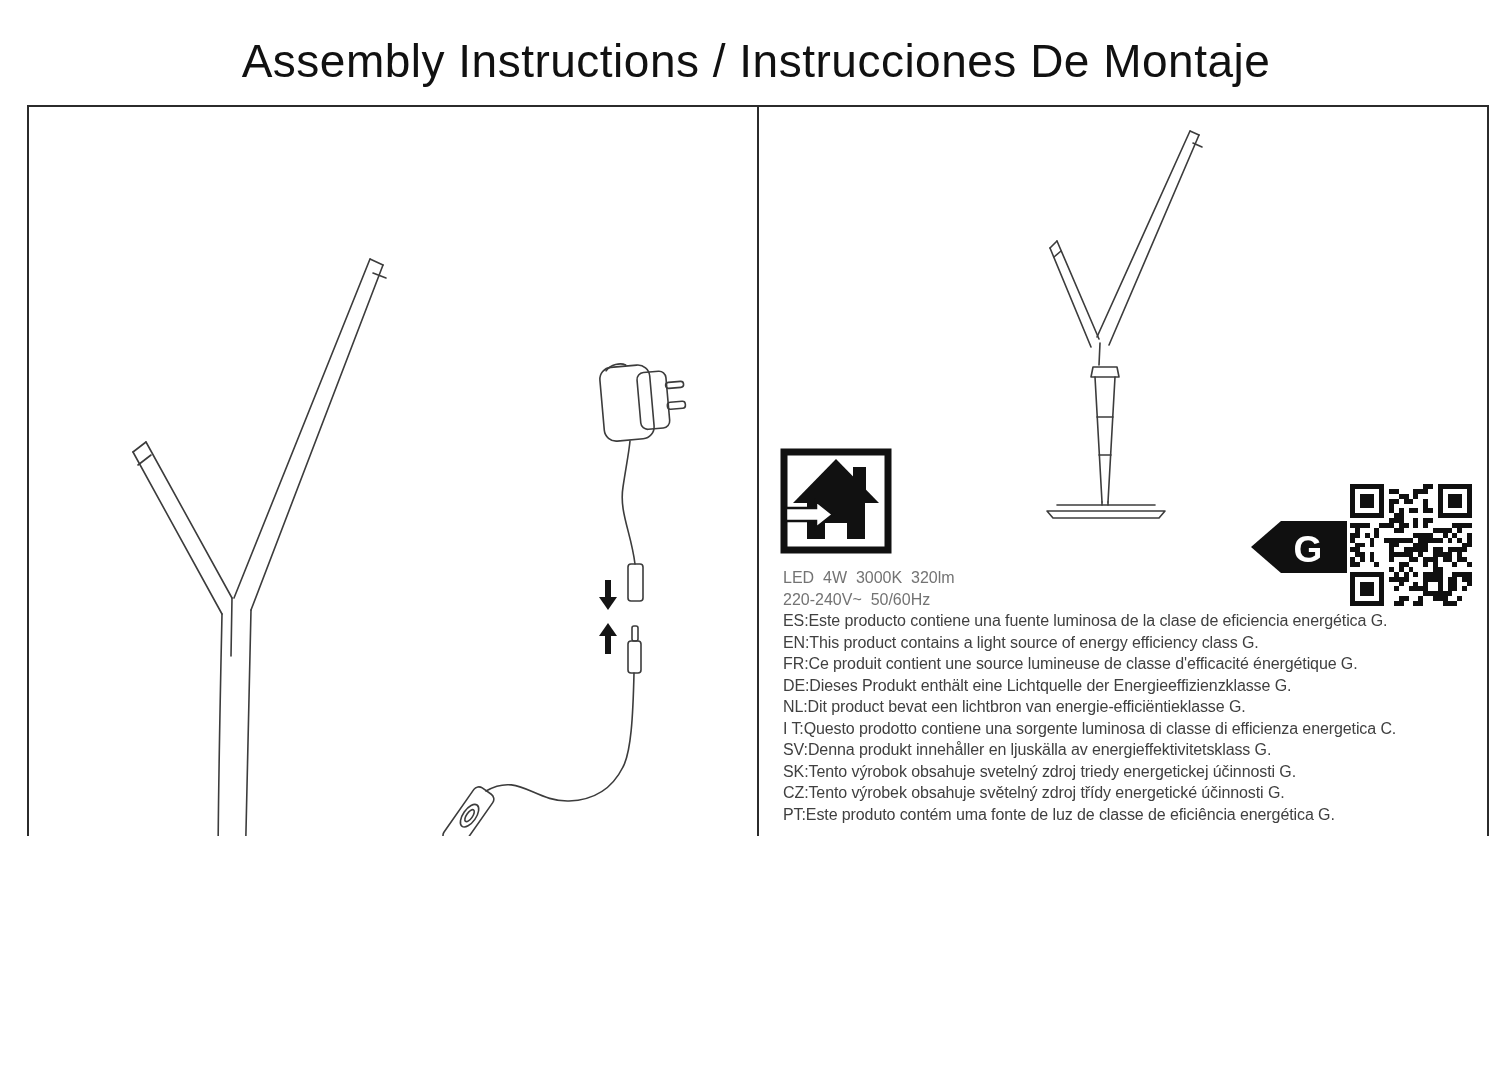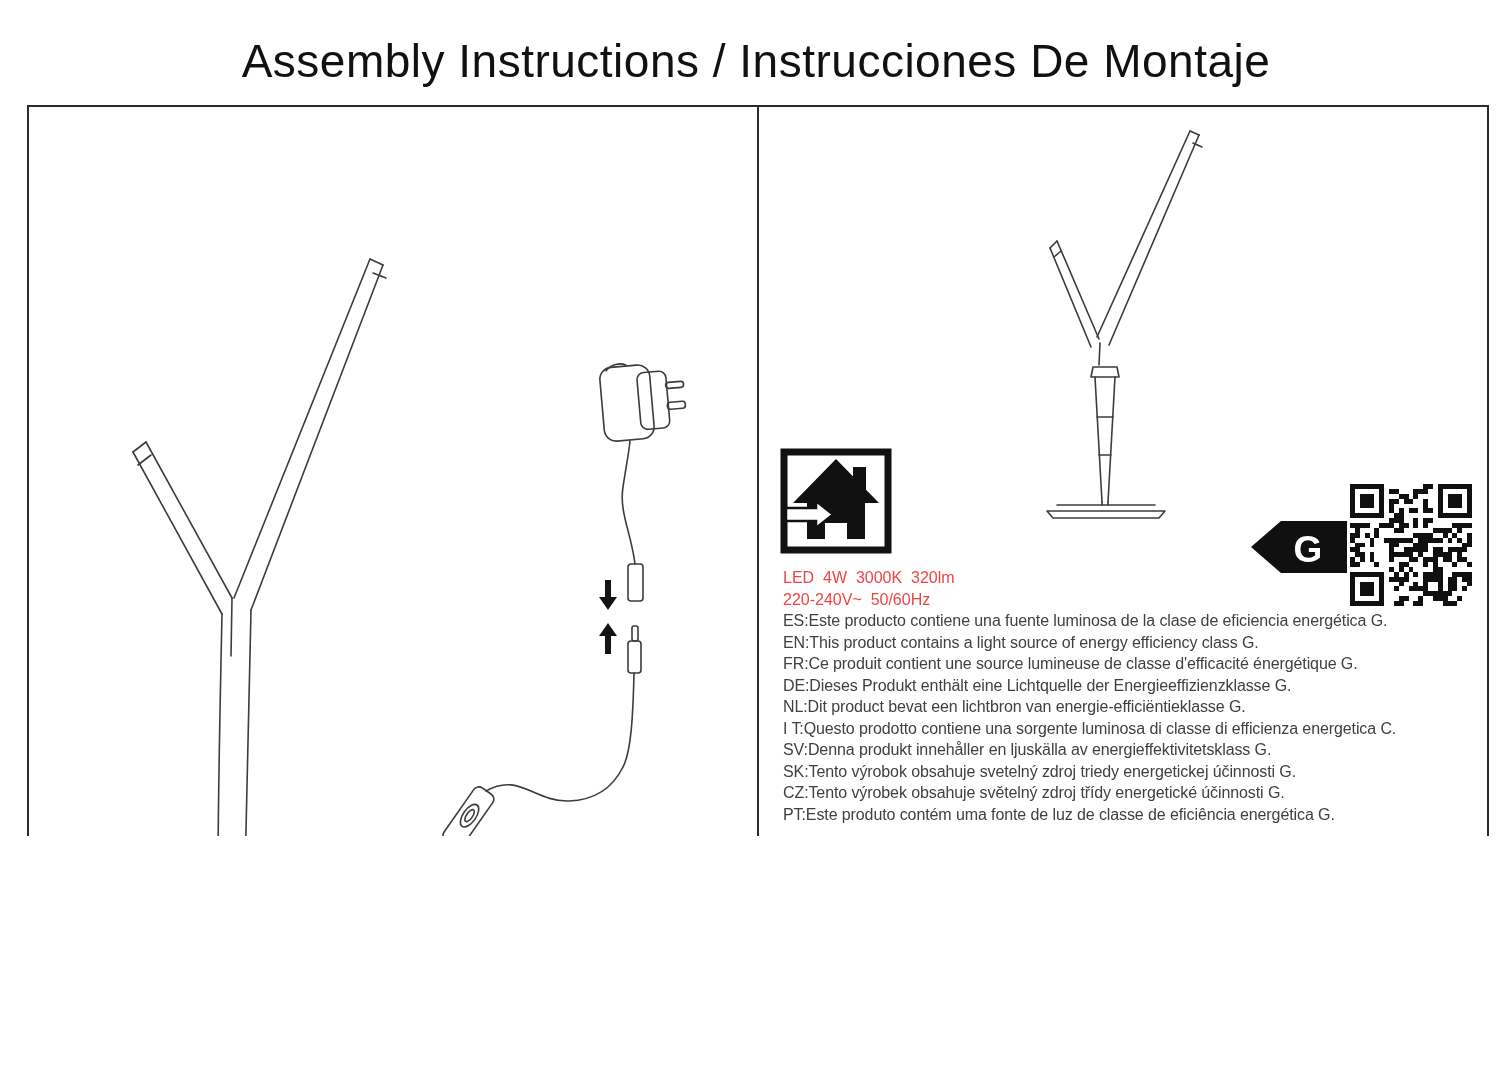--- a/index.html
+++ b/index.html
@@ -13,21 +13,21 @@
   svg.draw *{vector-effect:non-scaling-stroke;}
   .ln{stroke:#3c3c3c;stroke-width:1.6;fill:none;stroke-linejoin:round;stroke-linecap:round;}
   .lamp-big{position:absolute;left:0;top:0;}
   .lamp-small{position:absolute;left:268px;top:8px;}
   .house{position:absolute;left:20px;top:340px;}
   .energy-arrow{position:absolute;left:492px;top:414px;}
   .qr{position:absolute;left:591px;top:377px;width:122px;height:122px;background:#fff;
       display:grid;grid-template-columns:repeat(25,1fr);grid-template-rows:repeat(25,1fr);}
   .qm{background:#fff;}.qm.b{background:#101010;}
   .spec-block{position:absolute;left:24px;top:460px;width:700px;}
-  .spec-line{font-size:16px;line-height:21.5px;white-space:pre;color:#ef4444;}
+  .spec-line{font-size:16px;line-height:21.5px;white-space:pre;color:#737373;}
   .lang-line{font-size:16px;line-height:21.5px;letter-spacing:-0.1px;color:#404040;white-space:nowrap;}
   .bottom-section{position:absolute;left:0;top:753px;width:730px;height:203px;border-top:2px solid #2b2b2b;box-sizing:border-box;}
   .icons-cell{position:absolute;left:0;top:0;width:463px;height:100%;}
   .icon-row{position:absolute;left:146px;display:flex;align-items:center;gap:14px;}
   .icon-row.r1{top:20px;}
   .icon-row.r2{top:94px;}
   .person-stack{display:flex;flex-direction:column;align-items:flex-start;}
   .person-stack .arrows{margin-left:10px;margin-top:-4px;}
   .ref-cell{position:absolute;left:463px;top:0;width:267px;height:100%;border-left:2px solid #2b2b2b;box-sizing:border-box;}
   .ref-box{position:absolute;left:0;top:16px;width:100%;height:77px;border-bottom:2px solid #2b2b2b;box-sizing:border-box;

